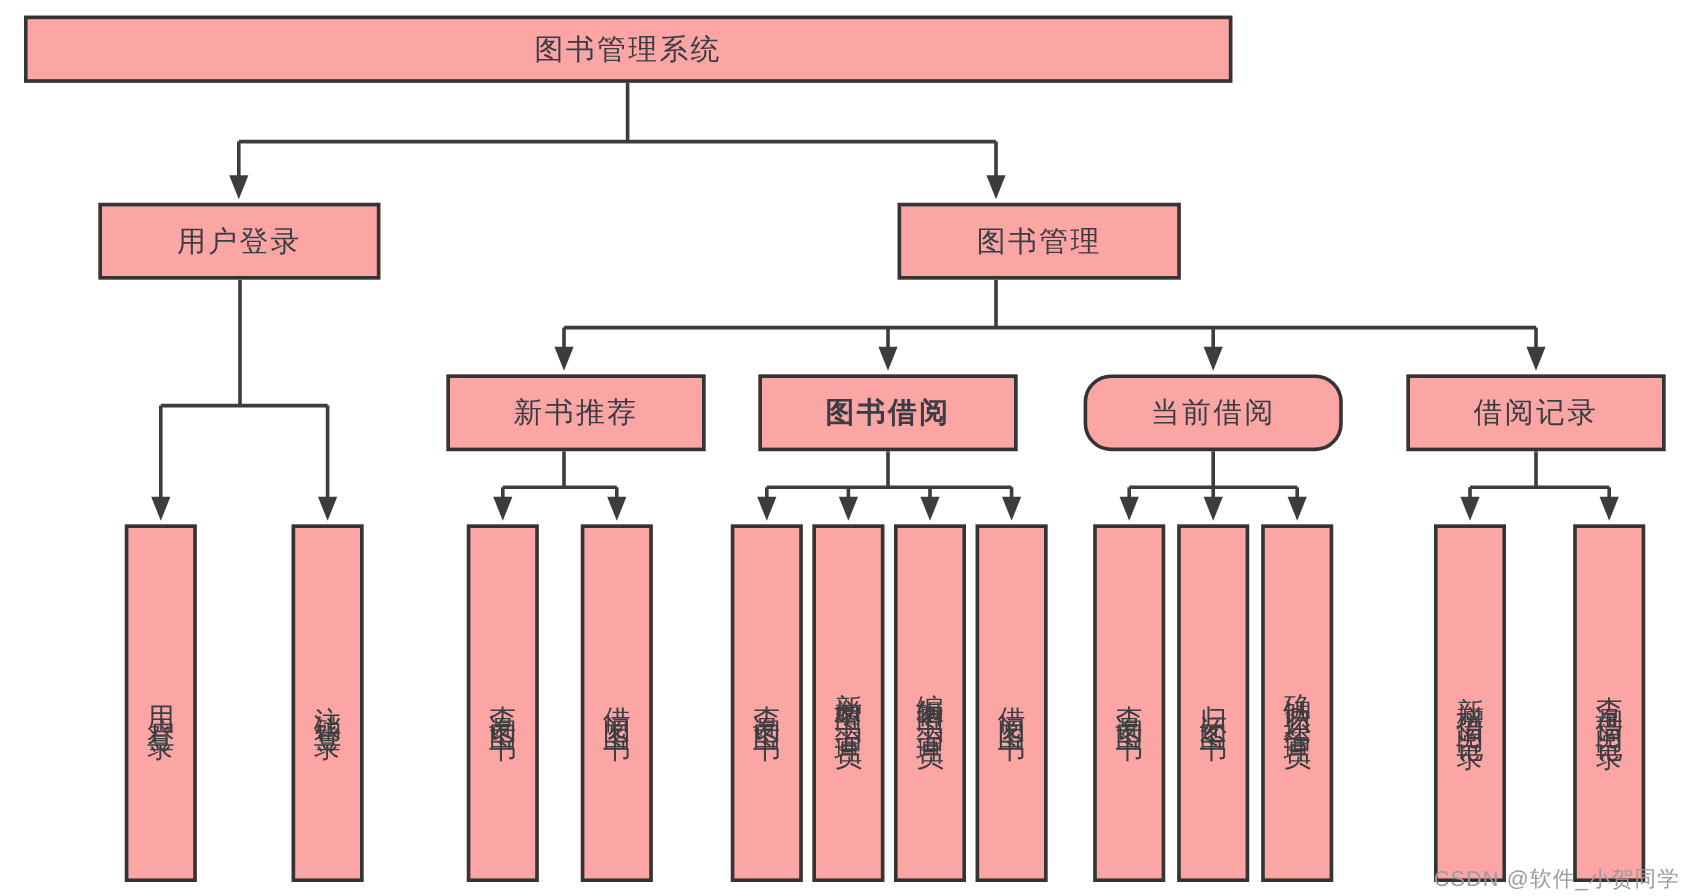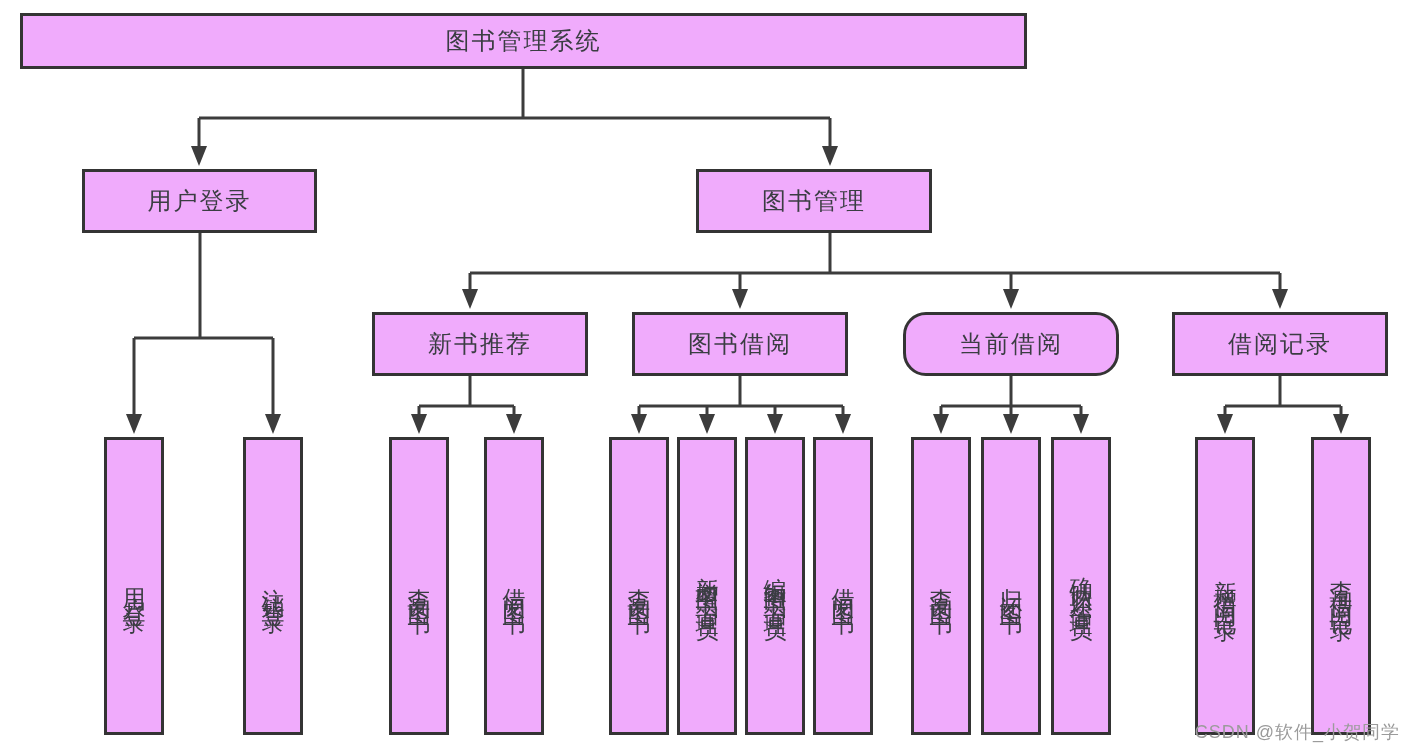--- a/index.html
+++ b/index.html
@@ -25,21 +25,21 @@
   }
   svg.connectors {
     position: absolute;
     left: 0; top: 0;
     width: 1405px;
     height: 747px;
     pointer-events: none;
   }
   .node {
     position: absolute;
-    background: #f0abfc;
+    background: #fca5a5;
     border: 3px solid var(--box_border);
     display: flex;
     align-items: center;
     justify-content: center;
     color: var(--text);
   }
   .node.h span {
     font-size: 24px;
     letter-spacing: 2px;
     white-space: nowrap;
@@ -106,28 +106,28 @@
     </g>
   </svg>
 
   <div class="node h" style="left:20px; top:13px; width:1007px; height:56px;">
     <span>图书管理系统</span>
   </div>
 
   <div class="node h" style="left:82px; top:169px; width:235px; height:64px;">
     <span>用户登录</span>
   </div>
-  <div class="node h" style="left:696px; top:169px; width:236px; height:64px;">
+  <div class="node h" style="left:748px; top:169px; width:236px; height:64px;">
     <span>图书管理</span>
   </div>
 
   <div class="node h" style="left:372px; top:312px; width:216px; height:64px;">
     <span>新书推荐</span>
   </div>
-  <div class="node h" style="left:632px; top:312px; width:216px; height:64px;">
+  <div class="node h" style="left:632px; top:312px; width:216px; height:64px;font-weight:bold;">
     <span>图书借阅</span>
   </div>
   <div class="node h" style="left:903px; top:312px; width:216px; height:64px;border-radius:23px;">
     <span>当前借阅</span>
   </div>
   <div class="node h" style="left:1172px; top:312px; width:216px; height:64px;">
     <span>借阅记录</span>
   </div>
 
   <div class="node v" style="left:104px; top:437px; width:60px; height:298px;">

